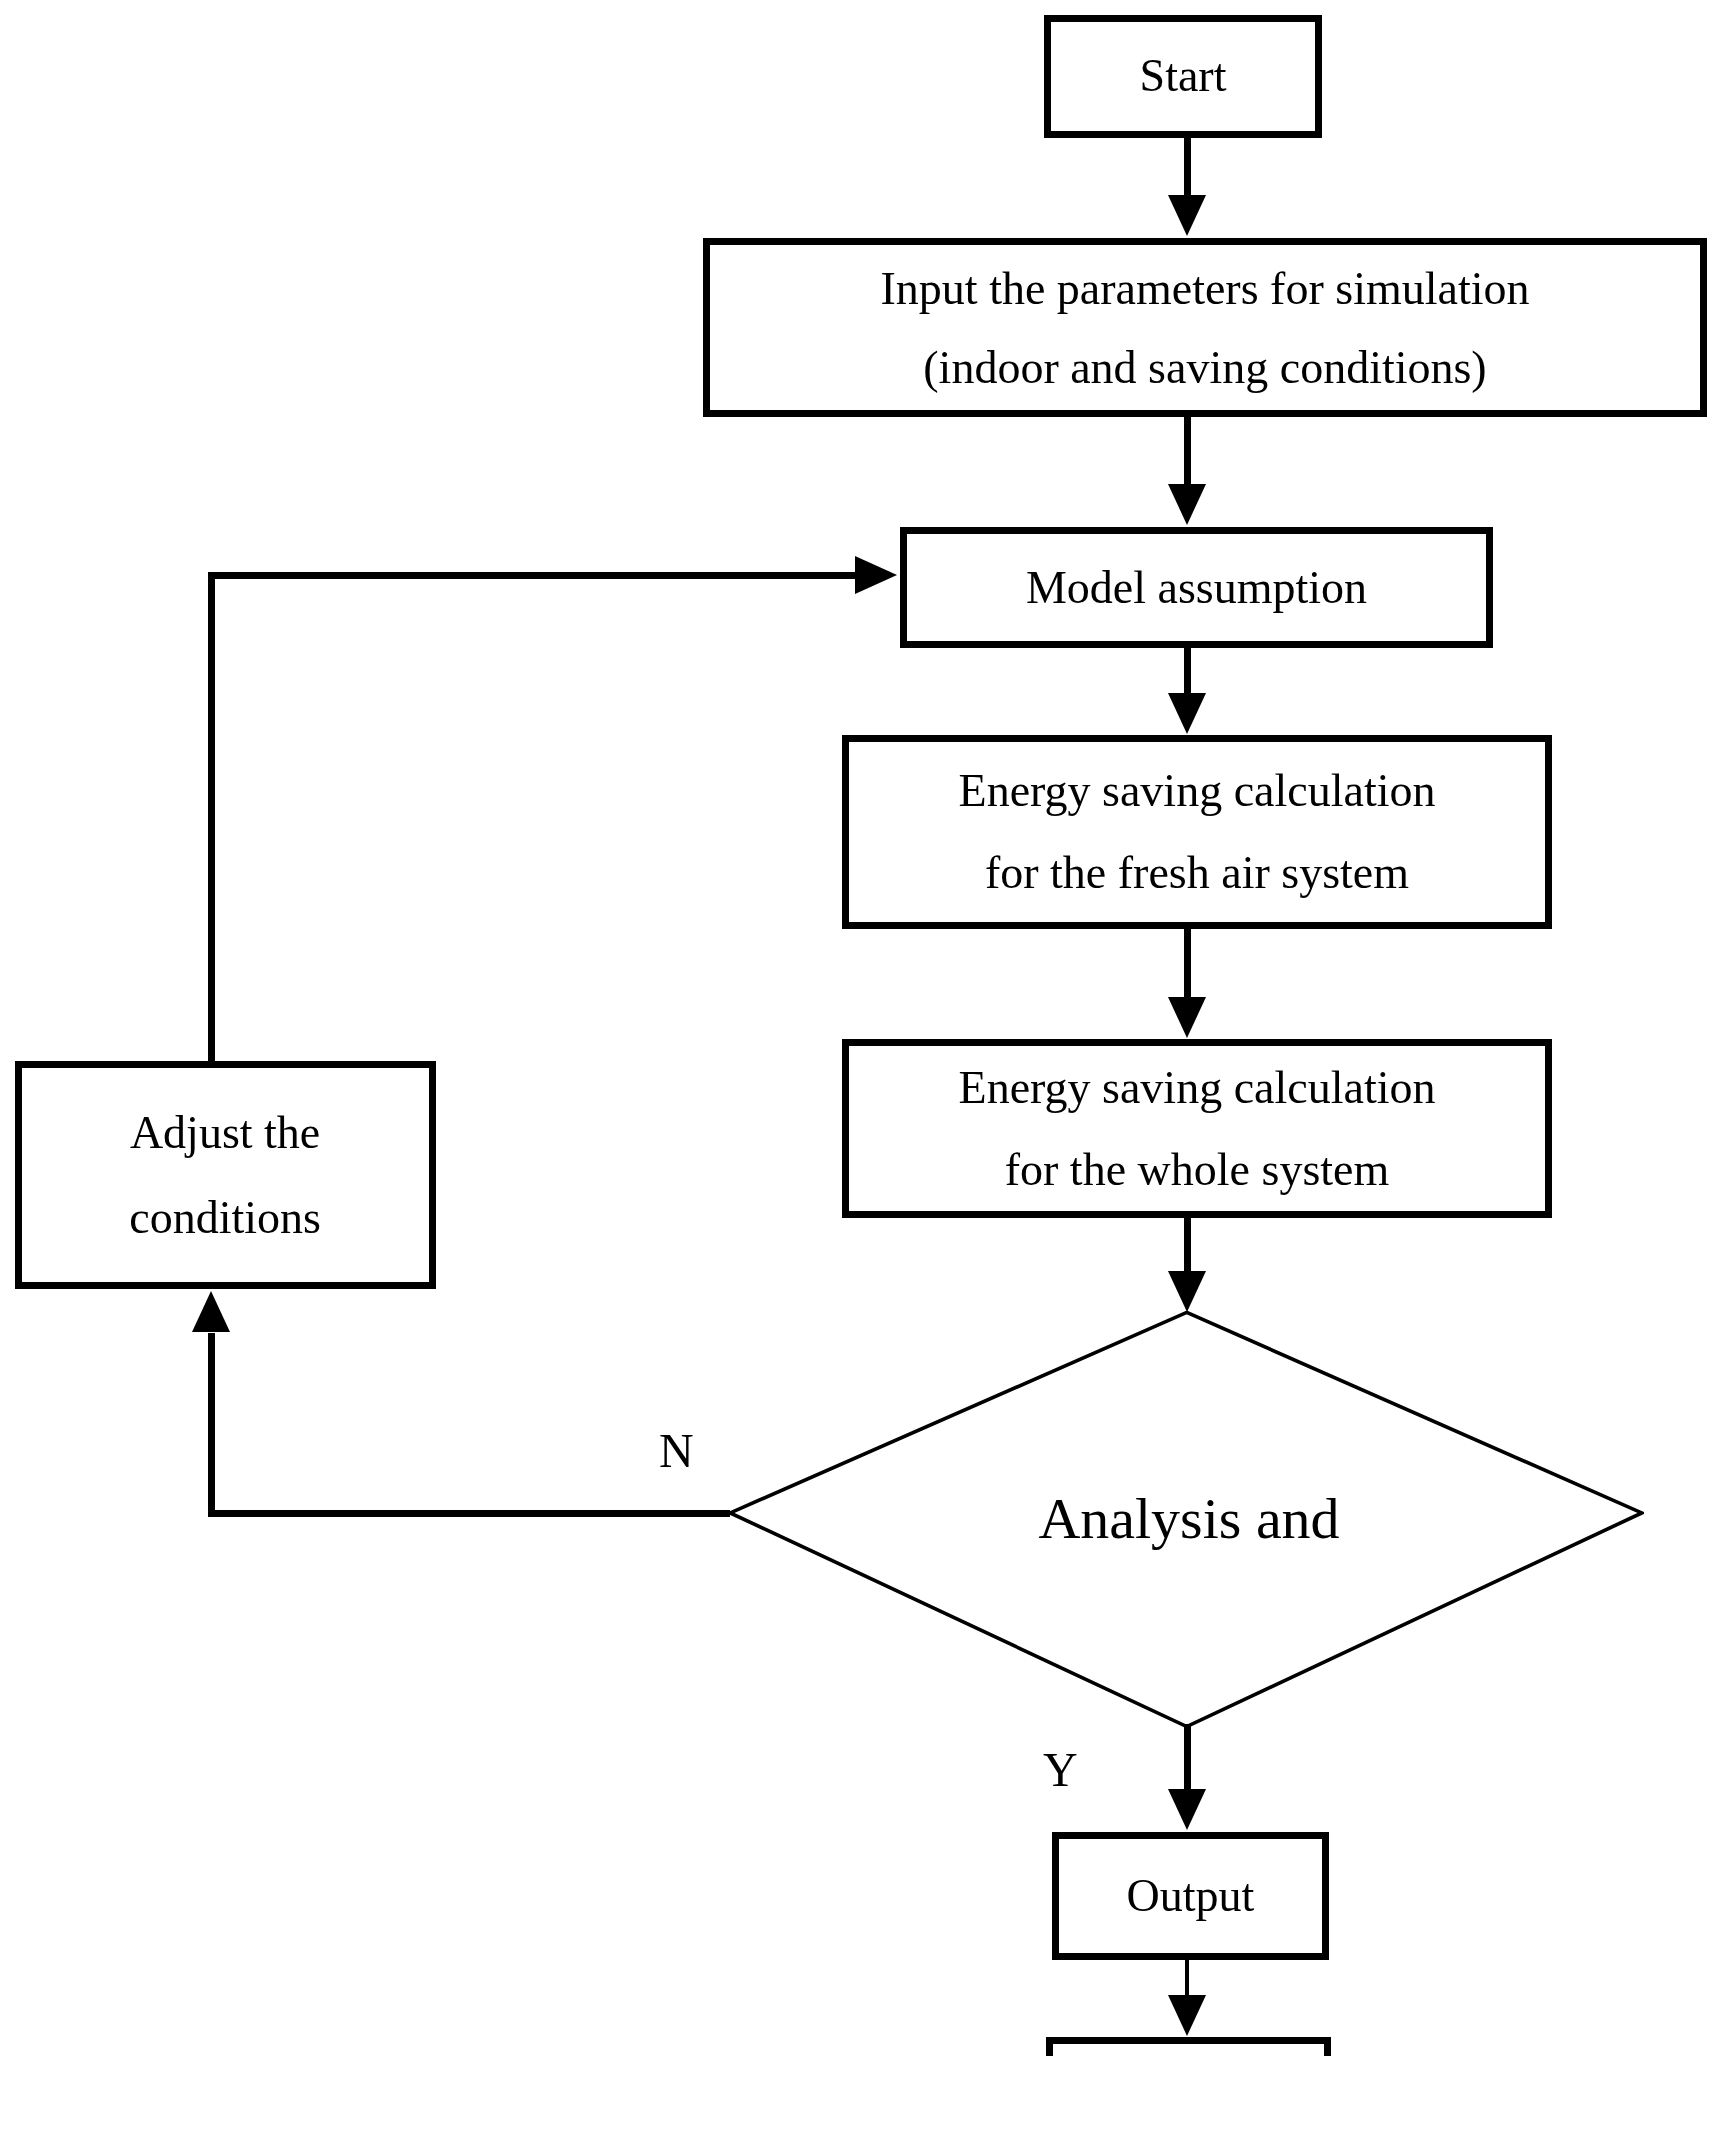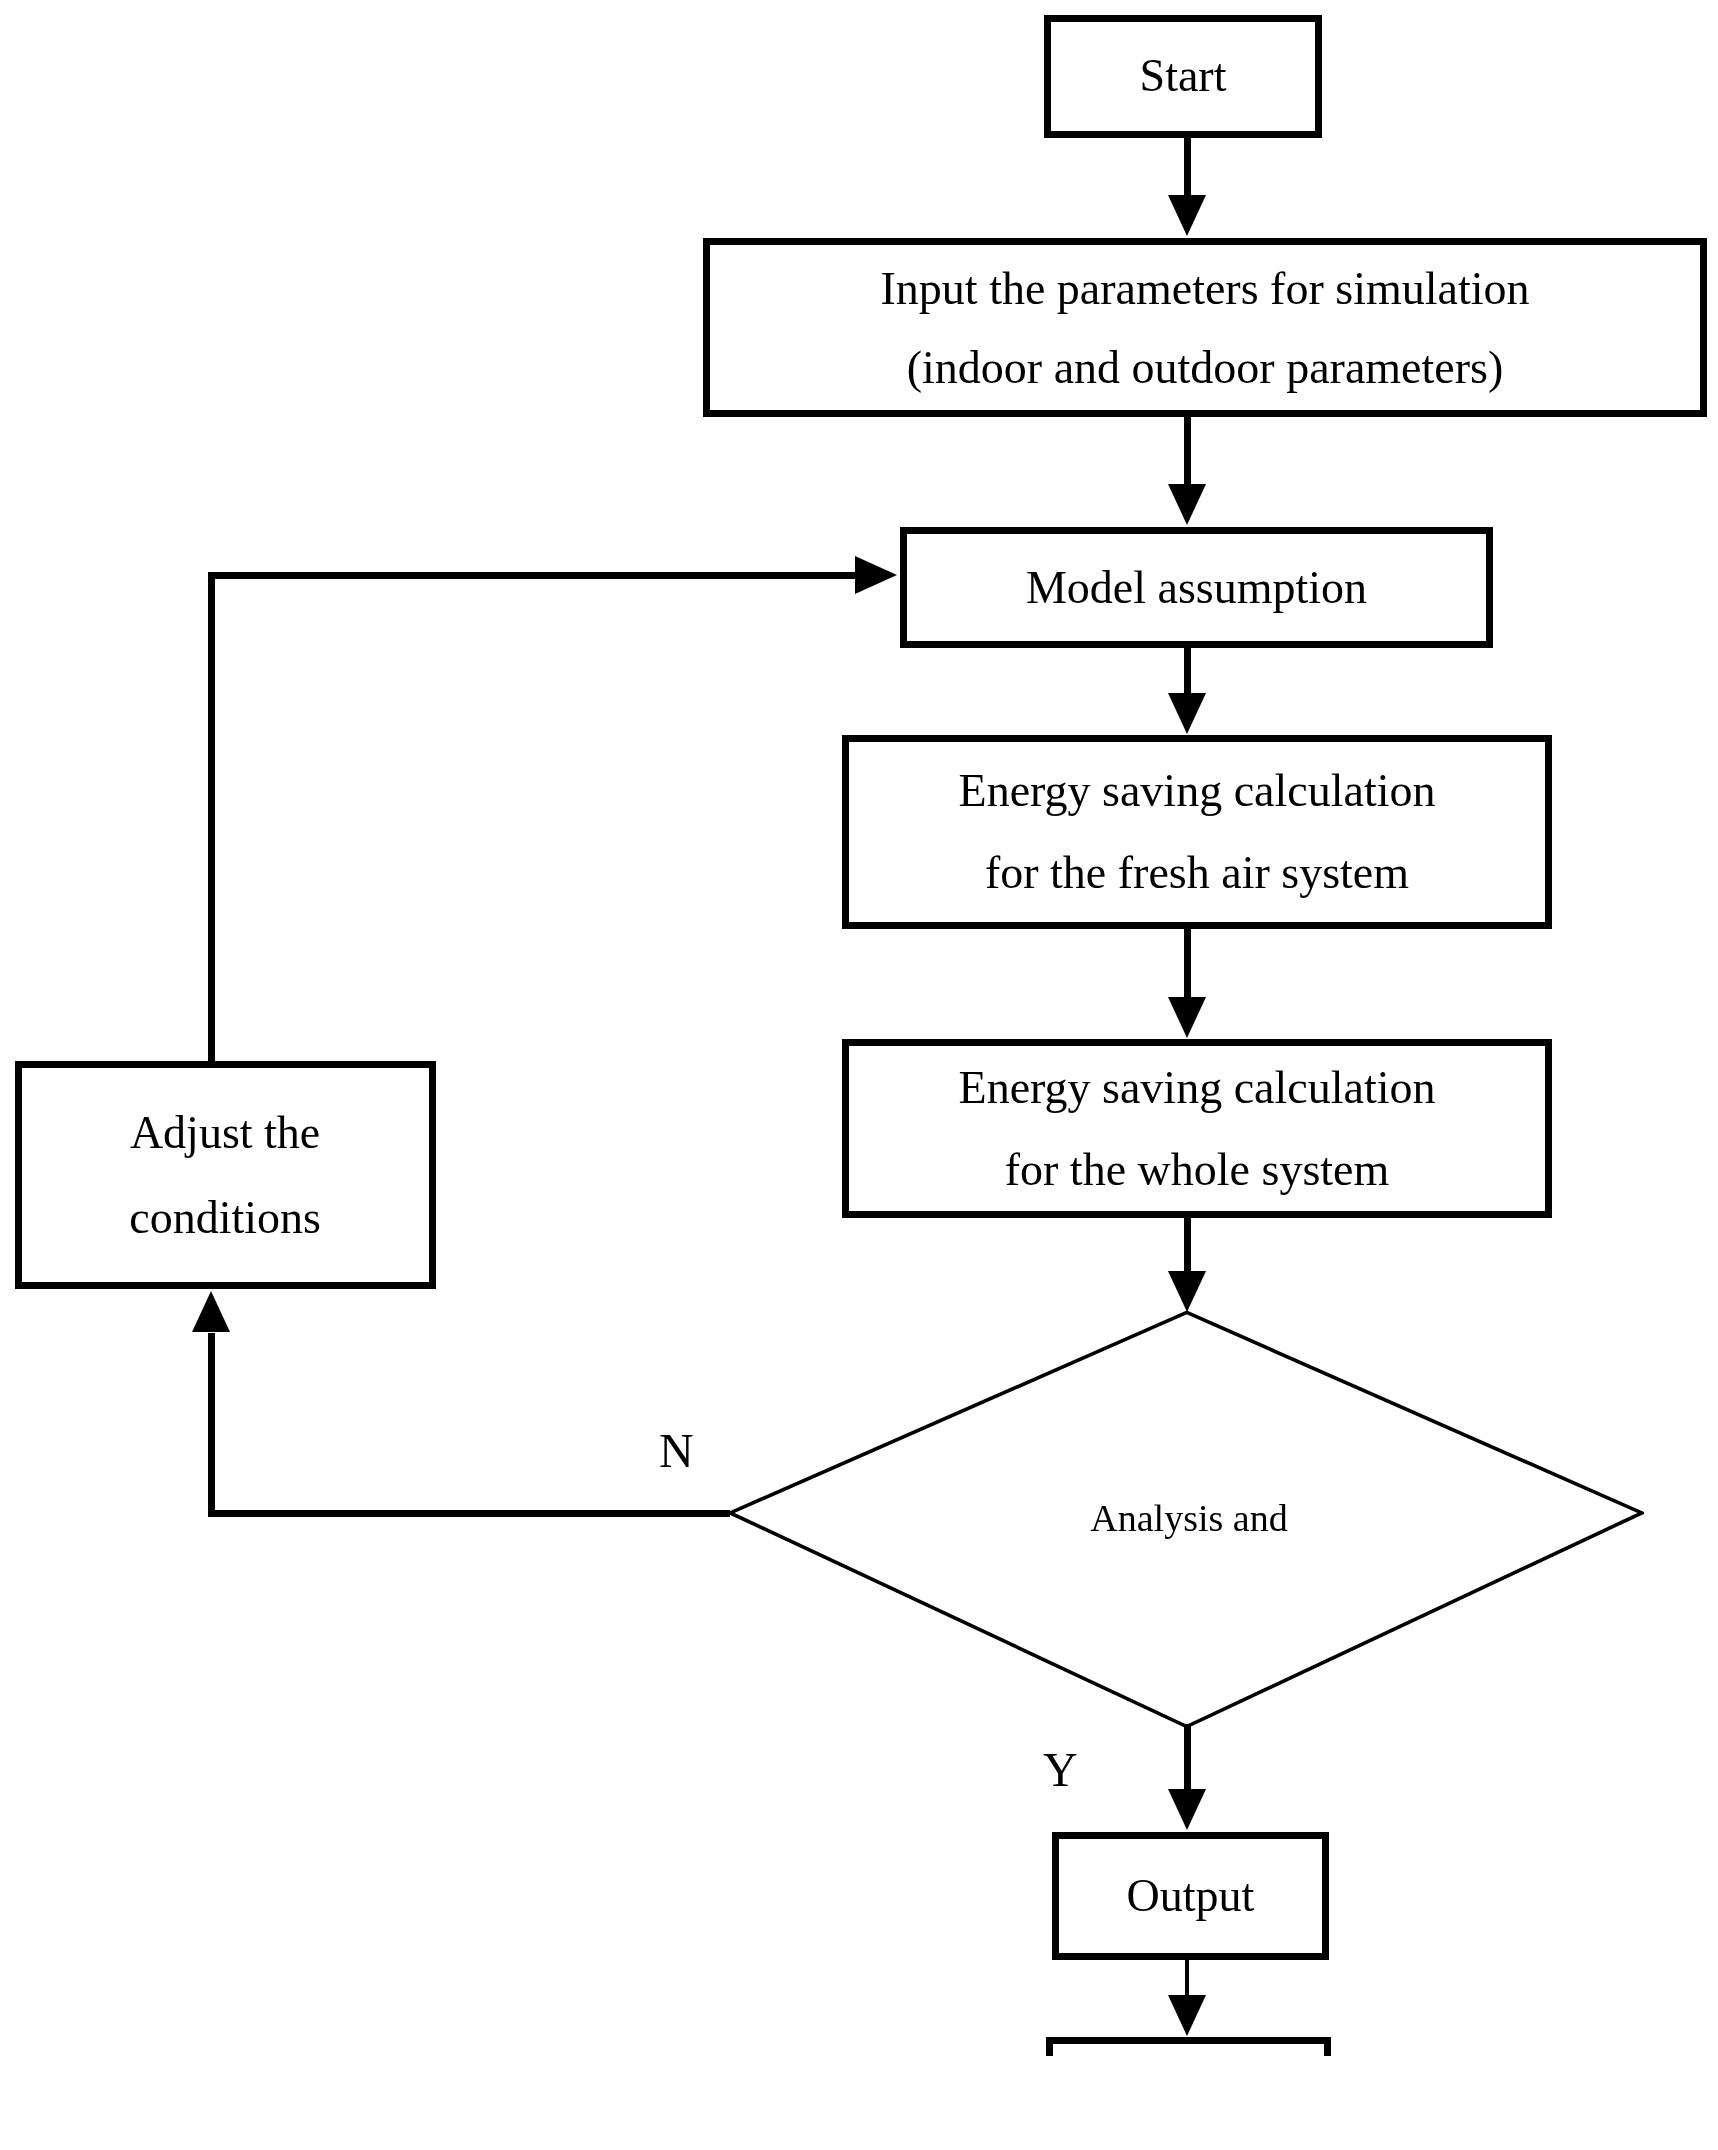--- a/index.html
+++ b/index.html
@@ -47,21 +47,21 @@
     border-bottom: 19px solid transparent;
     border-left: 42px solid #000000;
   }
   .diamond-svg { position: absolute; left: 728px; top: 1310px; }
   .diamond-label {
     position: absolute;
     left: 805px; top: 1383px; width: 768px; height: 271px;
     display: flex; flex-direction: column;
     align-items: center; justify-content: center;
     text-align: right;
-    font-size: 38px; line-height: 2.1;
+    font-size: 58px; line-height: 2.1;
   }
   .branch-label {
     position: absolute;
     font-size: 48px;
     line-height: 1;
   }
 </style>
 </head>
 <body>
 
@@ -69,21 +69,21 @@
 
   <div class="box" style="left:1044px; top:14.6px; width:278px; height:123px;">
     <span>Start</span>
   </div>
 
   <div class="vline" style="left:1184px; top:136px; width:6.6px; height:61px;"></div>
   <div class="arr-down" style="left:1168px; top:195px;"></div>
 
   <div class="box lh-input" style="left:703px; top:238px; width:1004px; height:179px;">
     <span>Input the parameters for simulation</span>
-    <span>(indoor and outdoor parameters)</span>
+    <span>(indoor and saving conditions)</span>
   </div>
 
   <div class="vline" style="left:1184px; top:416px; width:6.6px; height:70px;"></div>
   <div class="arr-down" style="left:1168px; top:484px;"></div>
 
   <div class="box" style="left:900px; top:527px; width:593px; height:121px;">
     <span>Model assumption</span>
   </div>
 
   <div class="vline" style="left:1184px; top:646px; width:6.6px; height:48px;"></div>

